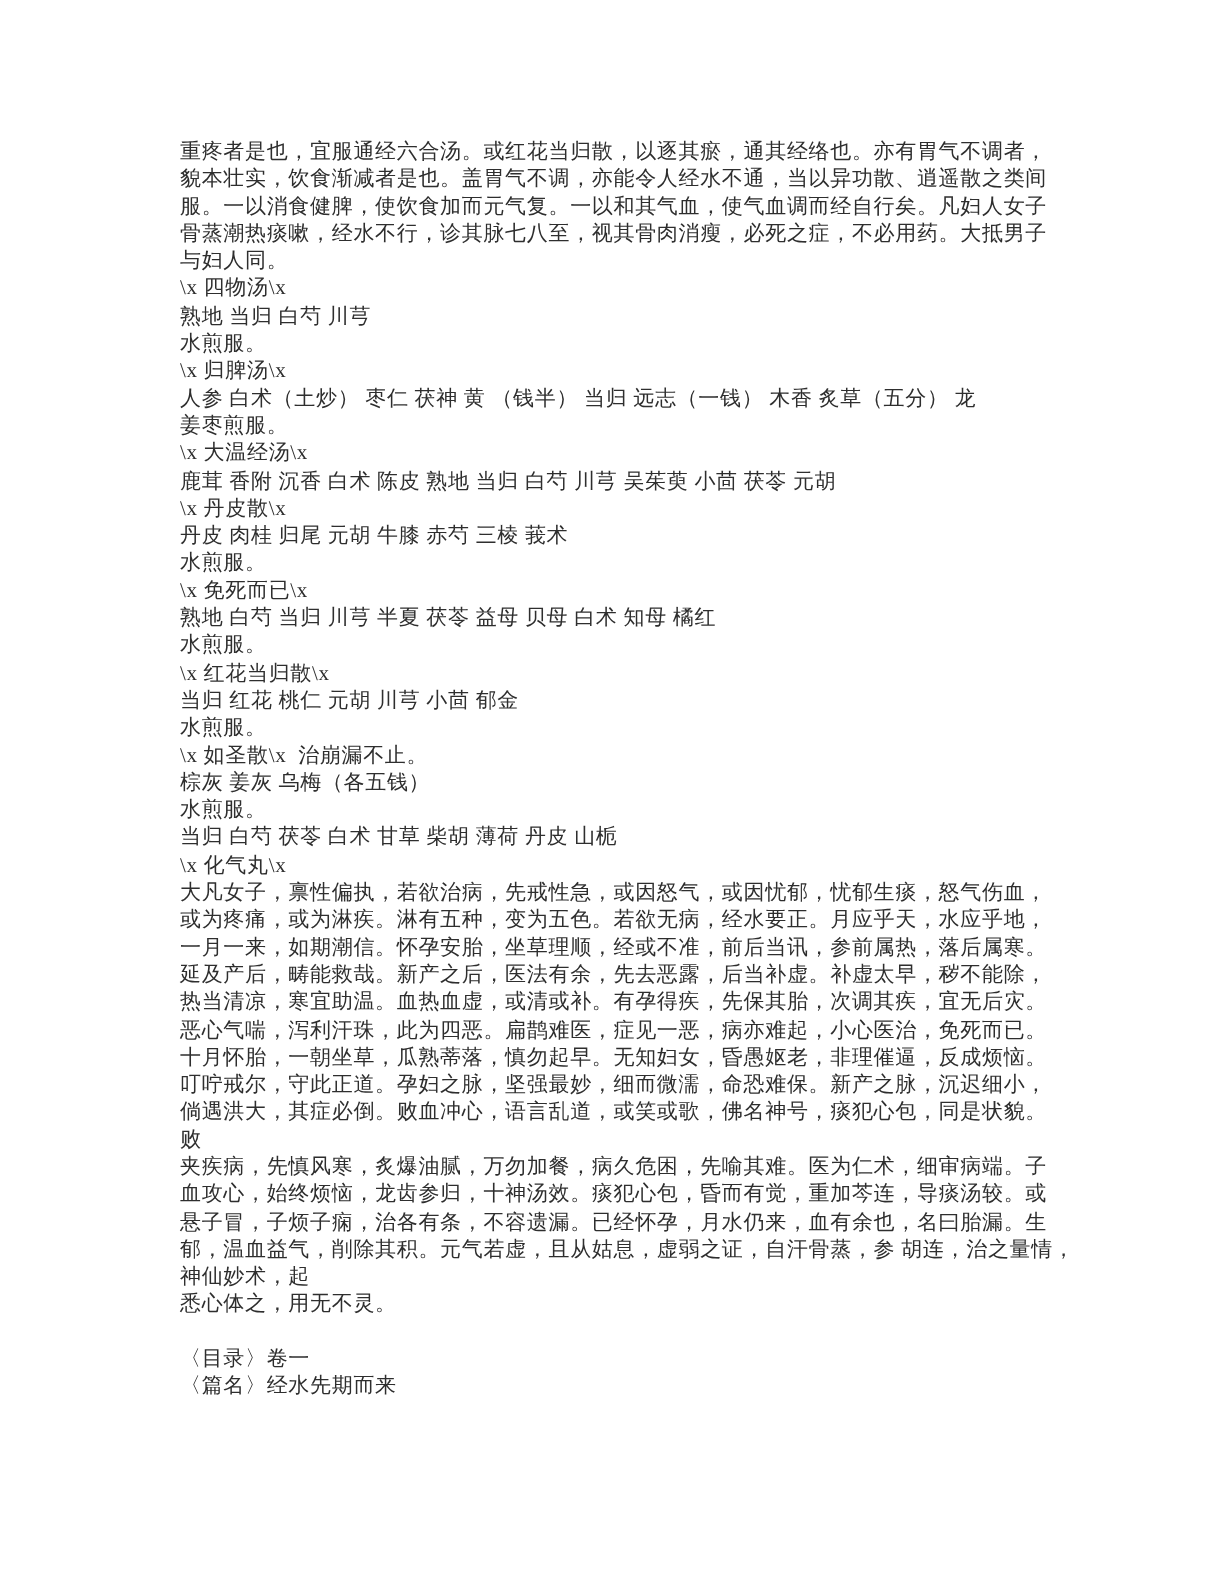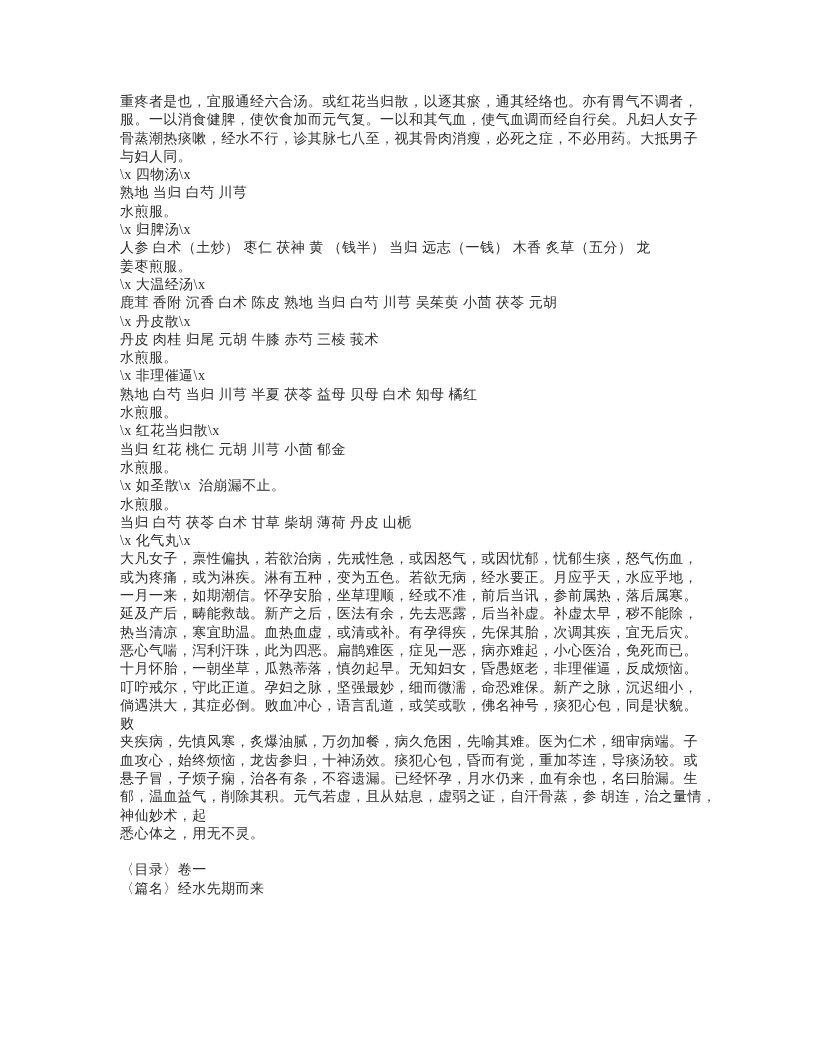--- a/index.html
+++ b/index.html
@@ -33,41 +33,43 @@
     line-height: 18.3px;
     white-space: pre;
   }
 </style>
 </head>
 <body>
 
 <div class="page">
   <div class="text-block">
       <div class="line">重疼者是也，宜服通经六合汤。或红花当归散，以逐其瘀，通其经络也。亦有胃气不调者，</div>
+      <div class="line">貌本壮实，饮食渐减者是也。盖胃气不调，亦能令人经水不通，当以异功散、逍遥散之类间</div>
       <div class="line">服。一以消食健脾，使饮食加而元气复。一以和其气血，使气血调而经自行矣。凡妇人女子</div>
       <div class="line">骨蒸潮热痰嗽，经水不行，诊其脉七八至，视其骨肉消瘦，必死之症，不必用药。大抵男子</div>
       <div class="line">与妇人同。</div>
       <div class="line">\x 四物汤\x</div>
       <div class="line">熟地 当归 白芍 川芎</div>
       <div class="line">水煎服。</div>
       <div class="line">\x 归脾汤\x</div>
       <div class="line">人参 白术（土炒） 枣仁 茯神 黄 （钱半） 当归 远志（一钱） 木香 炙草（五分） 龙</div>
       <div class="line">姜枣煎服。</div>
       <div class="line">\x 大温经汤\x</div>
       <div class="line">鹿茸 香附 沉香 白术 陈皮 熟地 当归 白芍 川芎 吴茱萸 小茴 茯苓 元胡</div>
       <div class="line">\x 丹皮散\x</div>
       <div class="line">丹皮 肉桂 归尾 元胡 牛膝 赤芍 三棱 莪术</div>
       <div class="line">水煎服。</div>
-      <div class="line">\x 非理催逼\x</div>
+      <div class="line">\x 免死而已\x</div>
       <div class="line">熟地 白芍 当归 川芎 半夏 茯苓 益母 贝母 白术 知母 橘红</div>
       <div class="line">水煎服。</div>
       <div class="line">\x 红花当归散\x</div>
       <div class="line">当归 红花 桃仁 元胡 川芎 小茴 郁金</div>
       <div class="line">水煎服。</div>
       <div class="line">\x 如圣散\x  治崩漏不止。</div>
+      <div class="line">棕灰 姜灰 乌梅（各五钱）</div>
       <div class="line">水煎服。</div>
       <div class="line">当归 白芍 茯苓 白术 甘草 柴胡 薄荷 丹皮 山栀</div>
       <div class="line">\x 化气丸\x</div>
       <div class="line">大凡女子，禀性偏执，若欲治病，先戒性急，或因怒气，或因忧郁，忧郁生痰，怒气伤血，</div>
       <div class="line">或为疼痛，或为淋疾。淋有五种，变为五色。若欲无病，经水要正。月应乎天，水应乎地，</div>
       <div class="line">一月一来，如期潮信。怀孕安胎，坐草理顺，经或不准，前后当讯，参前属热，落后属寒。</div>
       <div class="line">延及产后，畴能救哉。新产之后，医法有余，先去恶露，后当补虚。补虚太早，秽不能除，</div>
       <div class="line">热当清凉，寒宜助温。血热血虚，或清或补。有孕得疾，先保其胎，次调其疾，宜无后灾。</div>
       <div class="line">恶心气喘，泻利汗珠，此为四恶。扁鹊难医，症见一恶，病亦难起，小心医治，免死而已。</div>
       <div class="line">十月怀胎，一朝坐草，瓜熟蒂落，慎勿起早。无知妇女，昏愚妪老，非理催逼，反成烦恼。</div>

